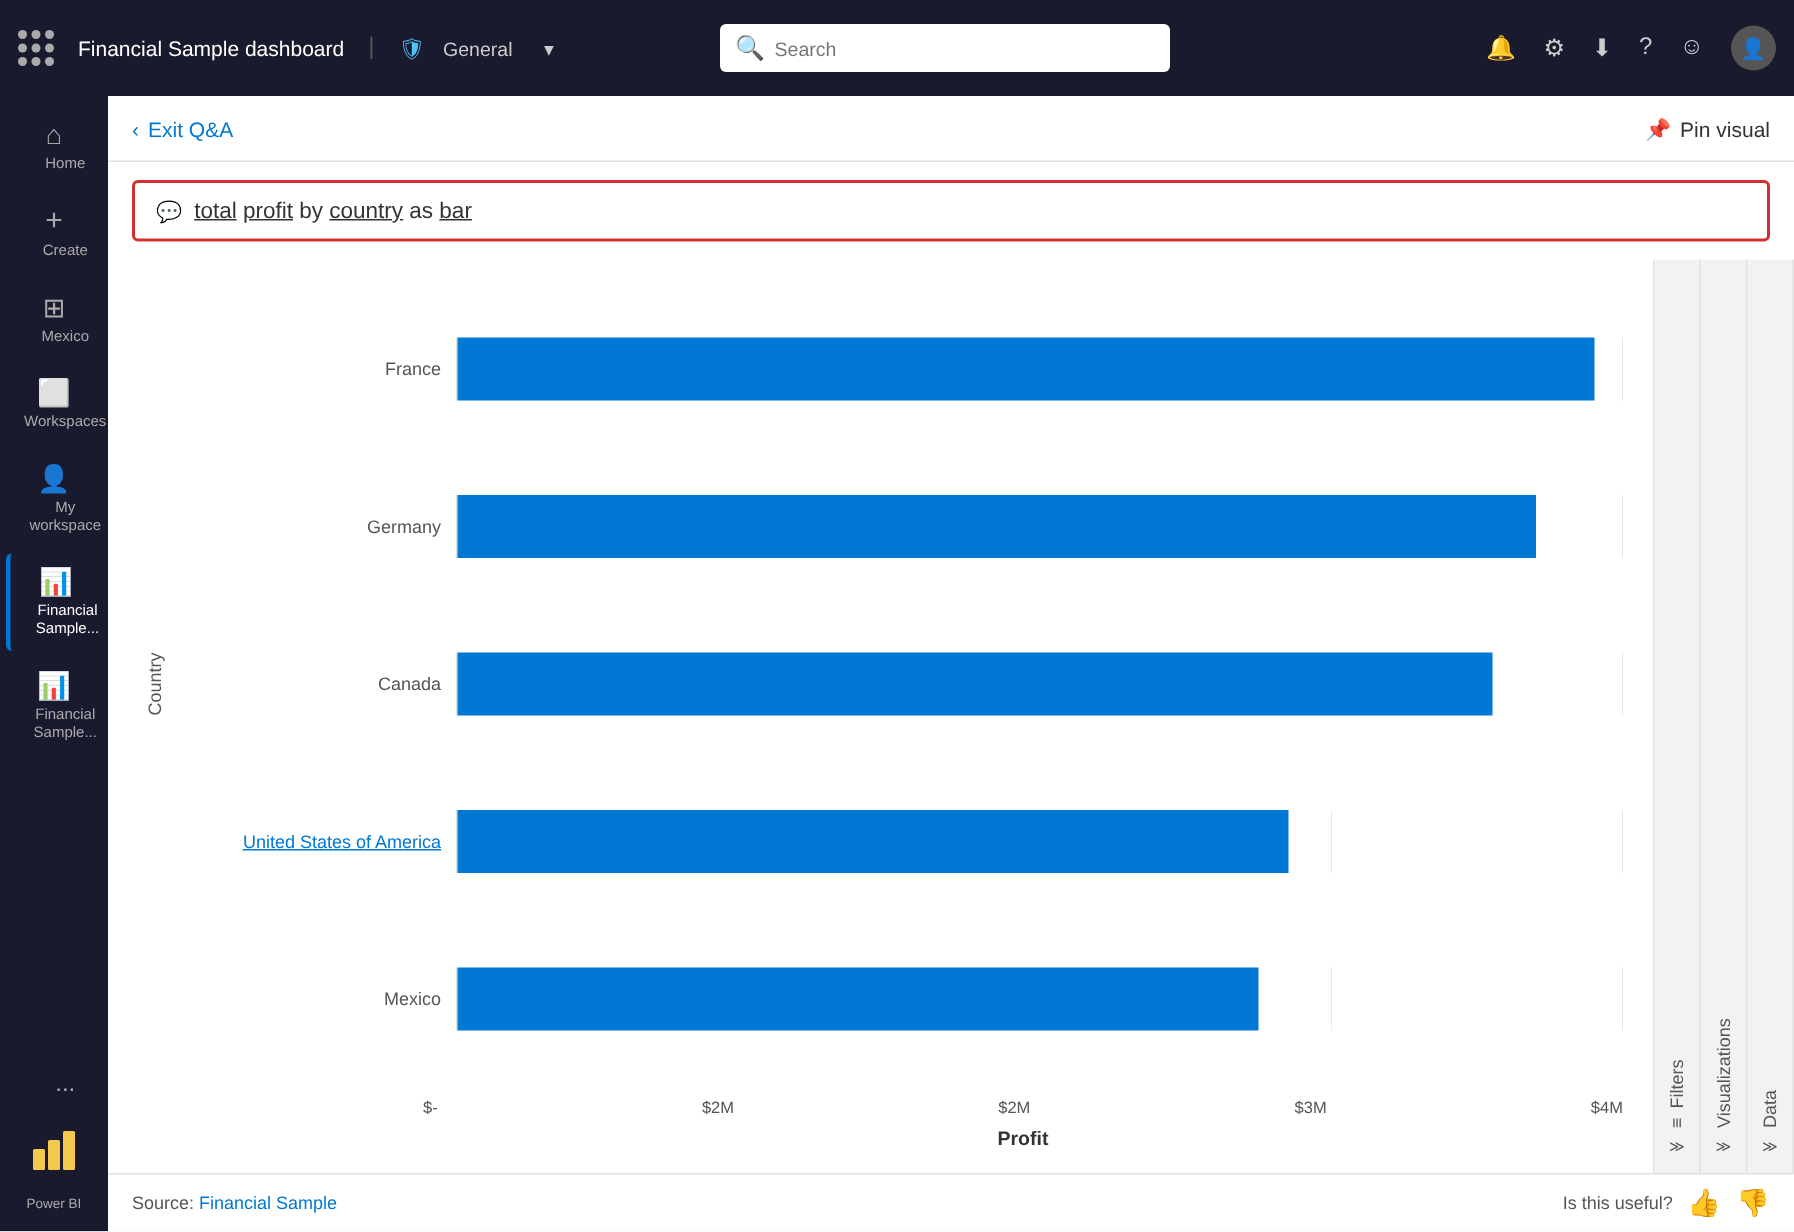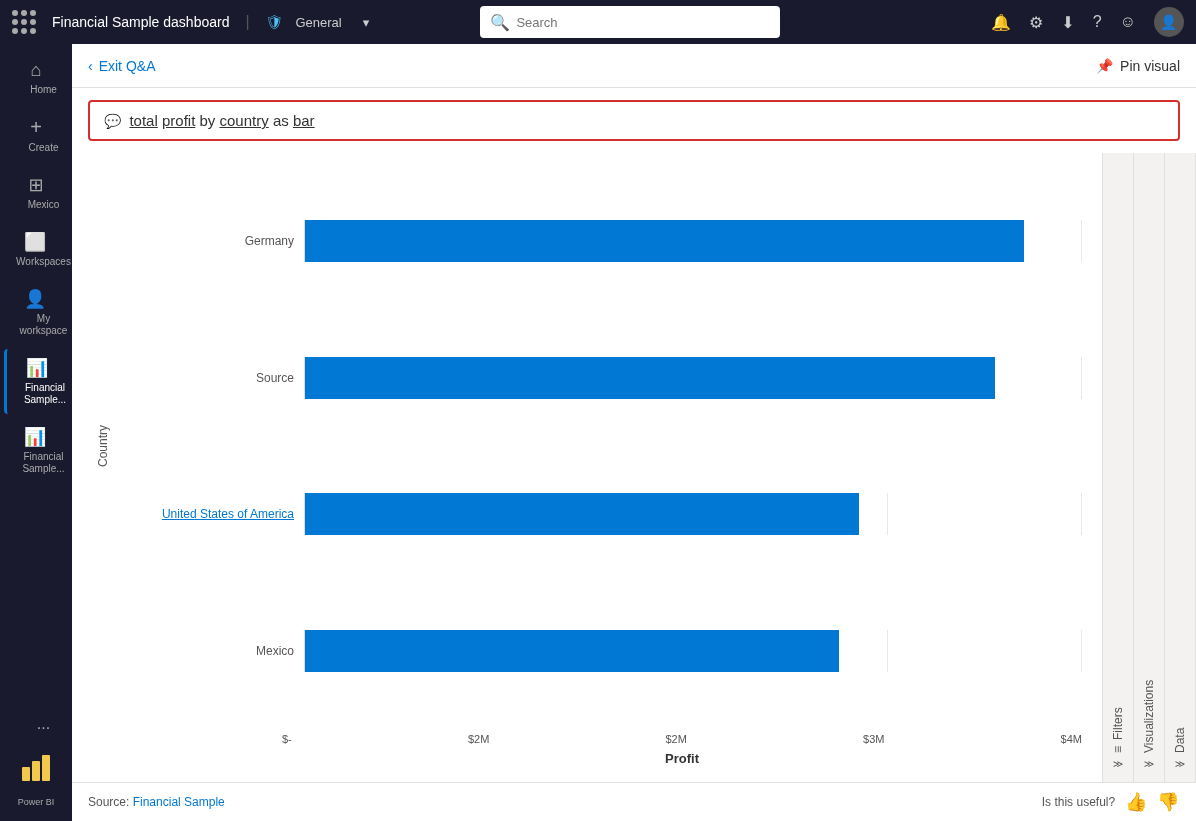--- a/index.html
+++ b/index.html
@@ -1,21 +1,21 @@
 <!DOCTYPE html>
 <html><head>
   <meta charset="utf-8">
   <style>
     * { box-sizing: border-box; margin: 0; padding: 0; }
     body { font-family: 'Segoe UI', Arial, sans-serif; background: #f3f2f1; width: 1196px; height: 821px; overflow: hidden; display: flex; flex-direction: column; }
 
     
     .top-nav {
       background: #1a1a2e;
-      height: 44px;
+      height: 64px;
       display: flex;
       align-items: center;
       padding: 0 12px;
       gap: 12px;
       flex-shrink: 0;
     }
     .nav-dots { display: grid; grid-template-columns: repeat(3,6px); gap: 3px; margin-right: 4px; }
     .nav-dot { width: 6px; height: 6px; background: #aaa; border-radius: 50%; }
     .nav-title { color: #fff; font-size: 14px; font-weight: 500; white-space: nowrap; }
     .nav-divider { color: #555; margin: 0 4px; }
@@ -366,30 +366,36 @@
         <span style="text-decoration:underline;">bar</span>
       </span>
     </div>
 
     <div class="chart-container">
       <div class="chart-main">
         <div class="chart-svg-area">
           <div class="y-axis-label">Country</div>
           <div class="chart-body">
 
+            <div class="bar-row">
+              <div class="bar-label">France</div>
+              <div class="bar-track">
+                <div class="bar-fill" style="width:97.5%;"></div>
+              </div>
+            </div>
 
             <div class="bar-row">
               <div class="bar-label">Germany</div>
               <div class="bar-track">
                 <div class="bar-fill" style="width:92.5%;"></div>
               </div>
             </div>
 
             <div class="bar-row">
-              <div class="bar-label">Source</div>
+              <div class="bar-label">Canada</div>
               <div class="bar-track">
                 <div class="bar-fill" style="width:88.75%;"></div>
               </div>
             </div>
 
             <div class="bar-row">
               <div class="bar-label highlight">United States of America</div>
               <div class="bar-track">
                 <div class="bar-fill" style="width:71.25%;"></div>
               </div>

